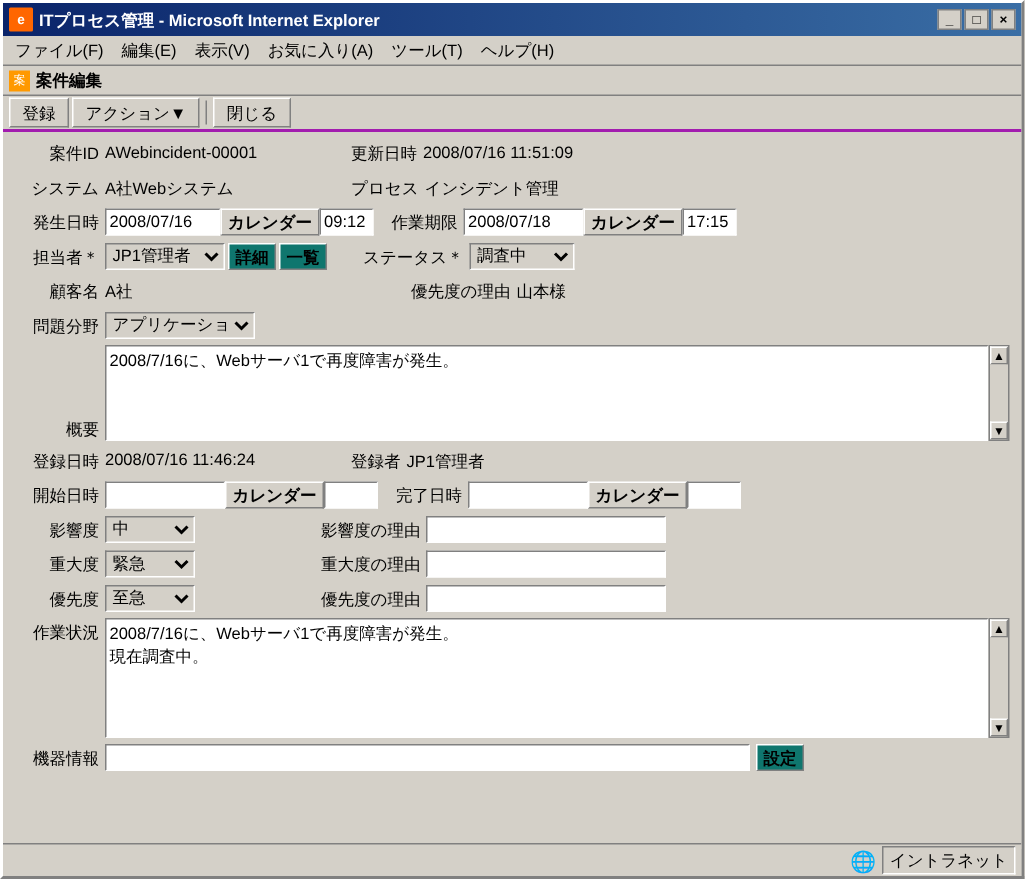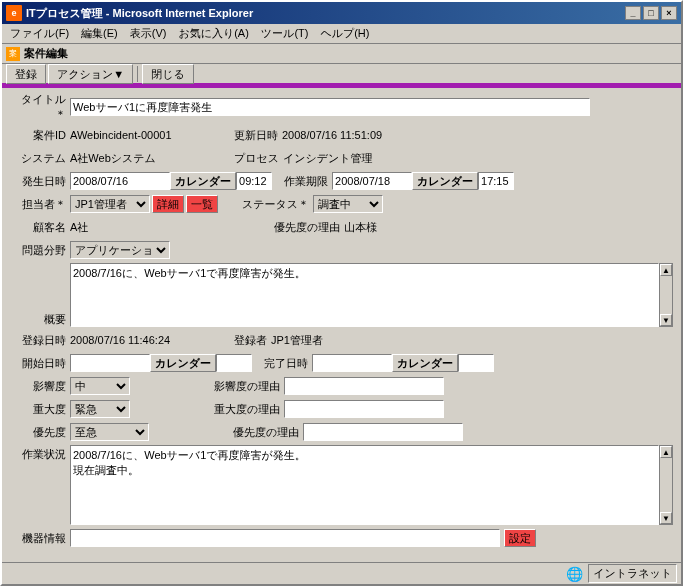--- a/index.html
+++ b/index.html
@@ -66,21 +66,21 @@
       padding: 2px 6px;
       font-size: 11px;
       cursor: pointer;
     }
     .toolbar-area {
       background: #d4d0c8;
       padding: 2px 4px;
       display: flex;
       align-items: center;
       gap: 2px;
-      border-bottom: 5px solid #a21caf;
+      border-bottom: 2px solid #a21caf;
       height: 24px;
     }
     .toolbar-btn {
       padding: 2px 8px;
       background: #d4d0c8;
       border: 1px solid;
       border-color: #ffffff #808080 #808080 #ffffff;
       font-size: 11px;
       cursor: pointer;
       height: 20px;
@@ -125,26 +125,27 @@
       height: 18px;
       background: #d4d0c8;
       border: 1px solid;
       border-color: #808080 #ffffff #ffffff #808080;
       font-size: 11px;
       font-family: inherit;
     }
     .action-btn {
       height: 18px;
       padding: 0 4px;
-      background: #ef4444;
+      background: #0f766e;
       border: 1px solid;
       border-color: #ffffff #808080 #808080 #ffffff;
       font-size: 11px;
       cursor: pointer;
       font-family: inherit;
+      font-weight: bold;
     }
     .textarea-field {
       width: calc(100% - 68px);
       height: 64px;
       border: 1px solid;
       border-color: #808080 #ffffff #ffffff #808080;
       background: white;
       font-size: 11px;
       font-family: inherit;
       padding: 2px;
@@ -239,42 +240,38 @@
 
   <div class="toolbar-area">
     <button class="toolbar-btn">登録</button>
     <button class="toolbar-btn">アクション▼</button>
     <span class="separator"></span>
     <button class="toolbar-btn">閉じる</button>
   </div>
 
   <div style="background:#d4d0c8; padding:4px 8px; overflow-y:auto; height:calc(586px - 22px - 20px - 24px - 20px - 22px);">
 
-    <div class="form-row">
-      <span class="field-label">タイトル＊</span>
-      <input class="text-input" style="width: 520px;" type="text" value="Webサーバ1に再度障害発生">
-    </div>
 
     <div class="form-row">
       <span class="field-label">案件ID</span>
       <span class="field-value" style="width:160px;">AWebincident-00001</span>
       <span class="inline-label">更新日時</span>
       <span class="field-value">2008/07/16 11:51:09</span>
     </div>
 
     <div class="form-row">
       <span class="field-label">システム</span>
       <span class="field-value" style="width:160px;">A社Webシステム</span>
       <span class="inline-label">プロセス</span>
       <span class="field-value">インシデント管理</span>
     </div>
 
     <div class="form-row">
       <span class="field-label">発生日時</span>
-      <input class="text-input" style="width: 100px;" type="text" value="2008/07/16">
+      <input class="text-input" style="width: 77px;" type="text" value="2008/07/16">
       <button class="calendar-btn">カレンダー</button>
       <input class="text-input" style="width: 36px; margin-right: 8px;" type="text" value="09:12">
       <span class="inline-label">作業期限</span>
       <input class="text-input" style="width: 80px;" type="text" value="2008/07/18">
       <button class="calendar-btn">カレンダー</button>
       <input class="text-input" style="width: 36px;" type="text" value="17:15">
     </div>
 
     <div class="form-row">
       <span class="field-label">担当者＊</span>
@@ -347,21 +344,21 @@
       <span class="field-label">重大度</span>
       <select class="select-box" style="width:60px;margin-right:80px;">
         <option>緊急</option>
       </select>
       <span class="inline-label">重大度の理由</span>
       <input class="text-input" style="width: 160px;" type="text" value="">
     </div>
 
     <div class="form-row">
       <span class="field-label">優先度</span>
-      <select class="select-box" style="width:79px;margin-right:80px;">
+      <select class="select-box" style="width:60px;margin-right:80px;">
         <option>至急</option>
       </select>
       <span class="inline-label">優先度の理由</span>
       <input class="text-input" style="width: 160px;" type="text" value="">
     </div>
 
     <div class="form-row" style="align-items:flex-start;">
       <span class="field-label" style="padding-top:2px;">作業状況</span>
       <div style="display:flex;flex:1;">
         <textarea class="textarea-work" style="flex: 1 1 0%; height: 80px;">2008/7/16に、Webサーバ1で再度障害が発生。

